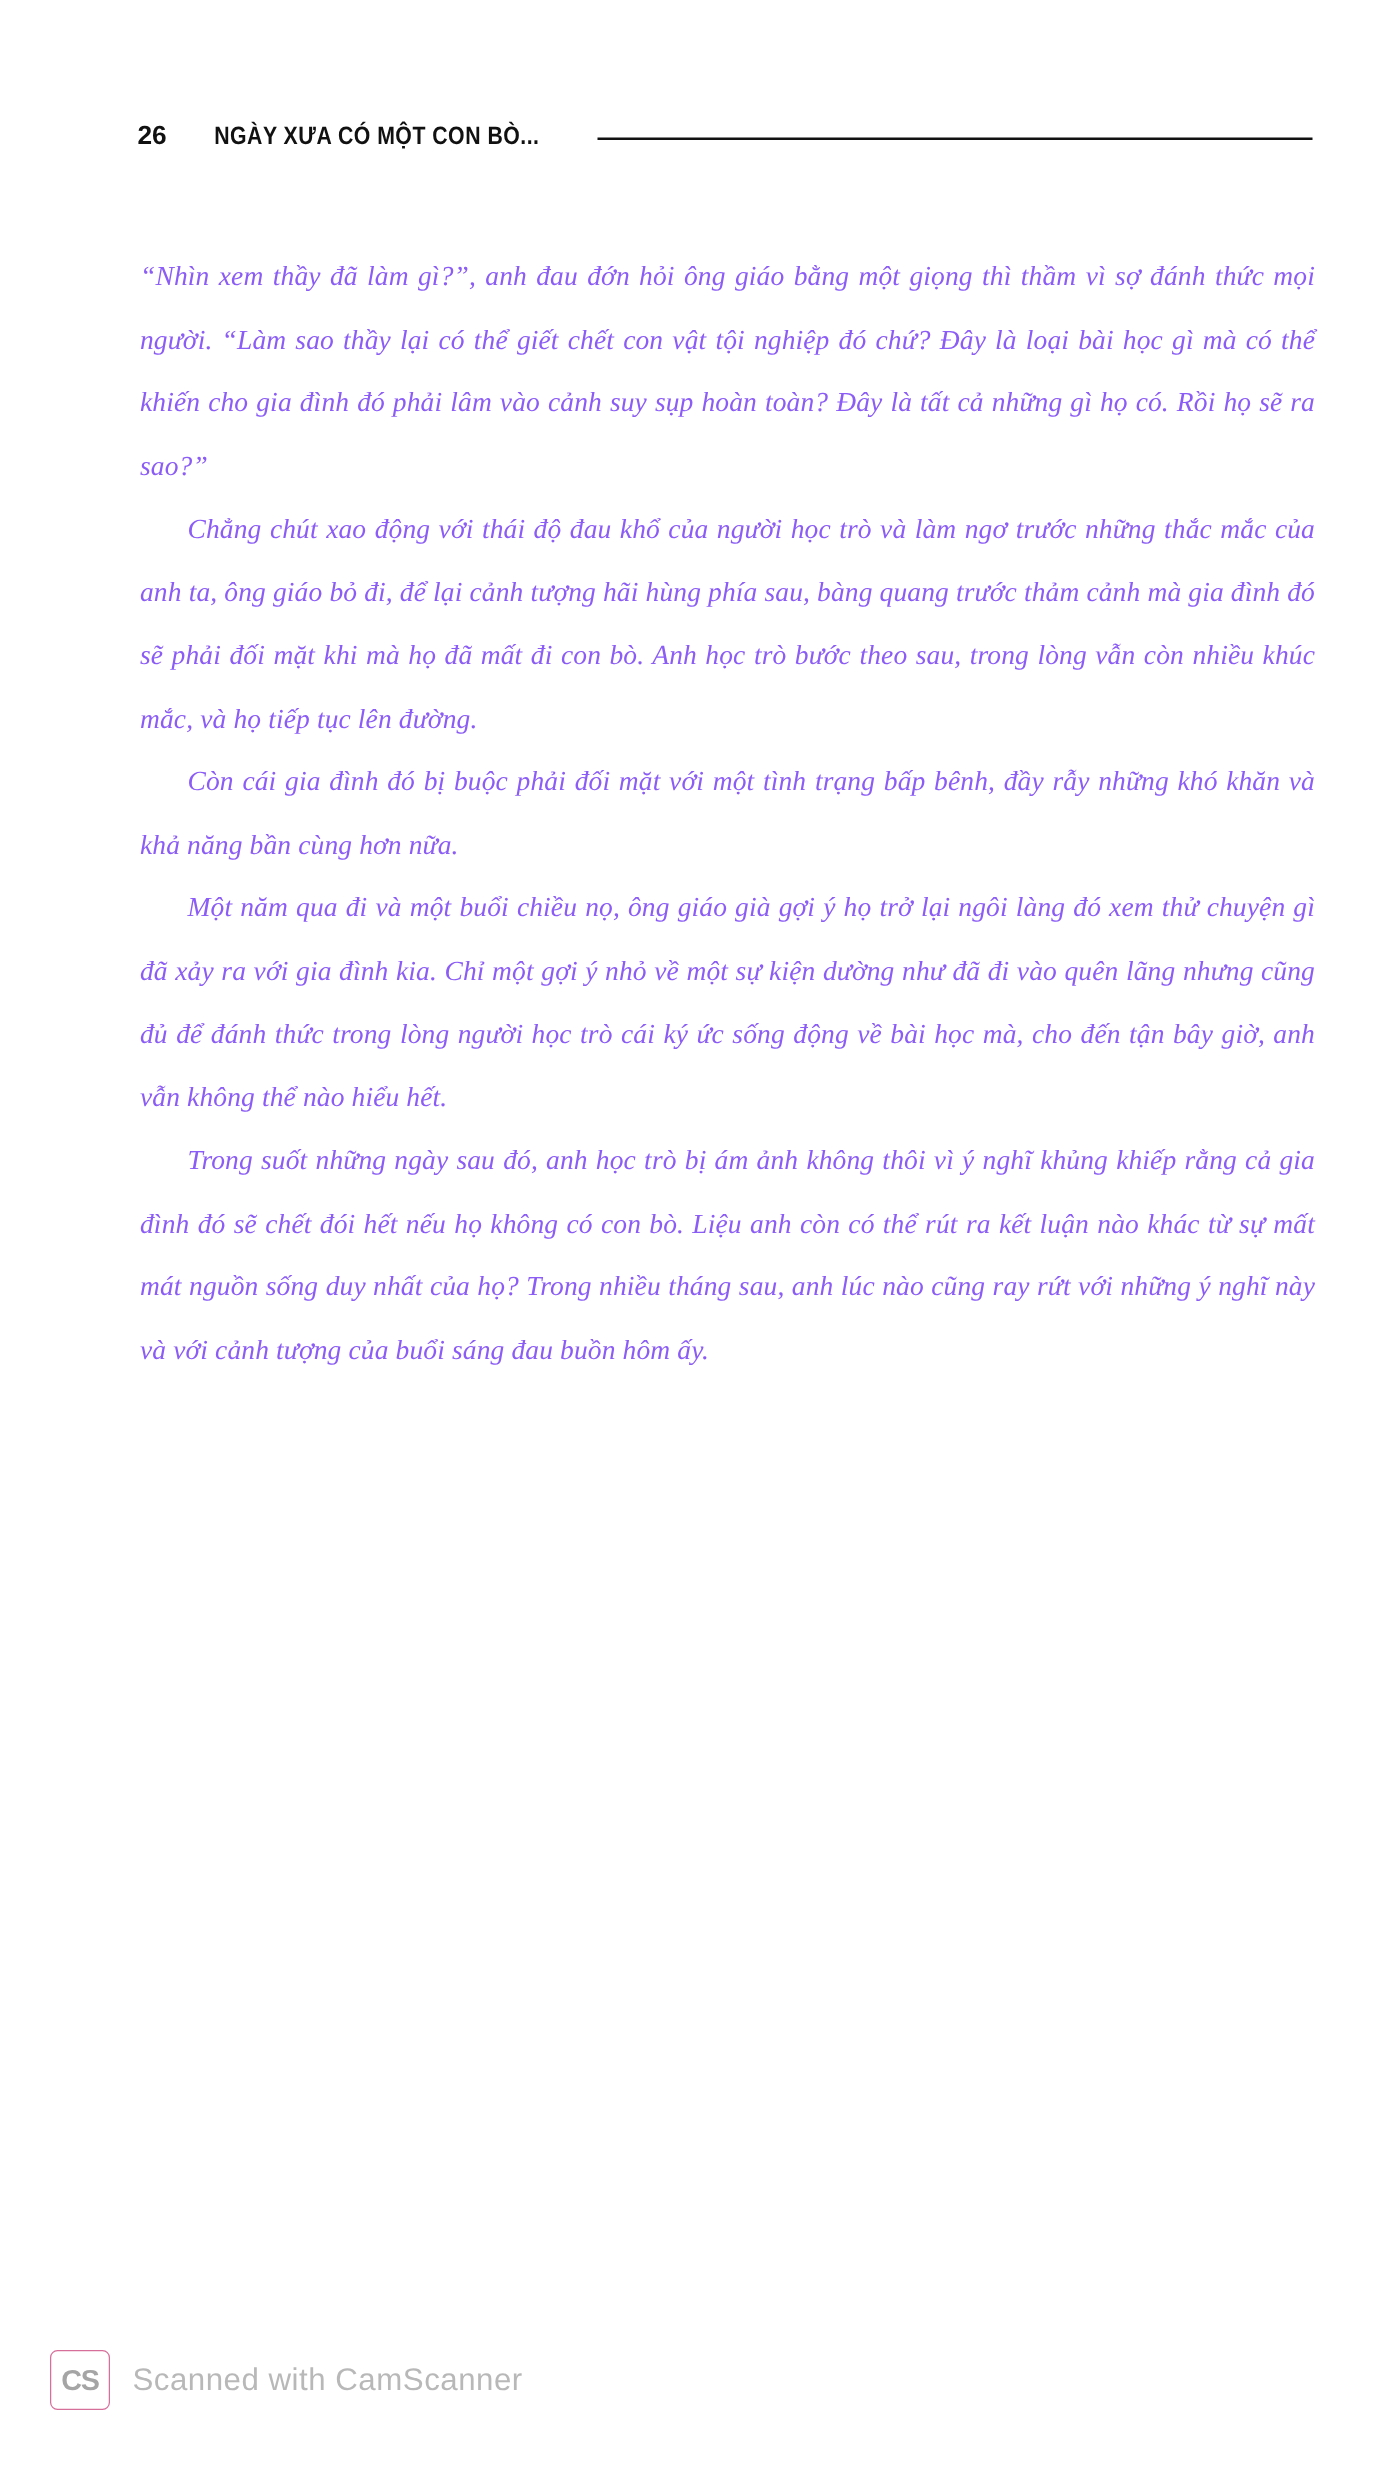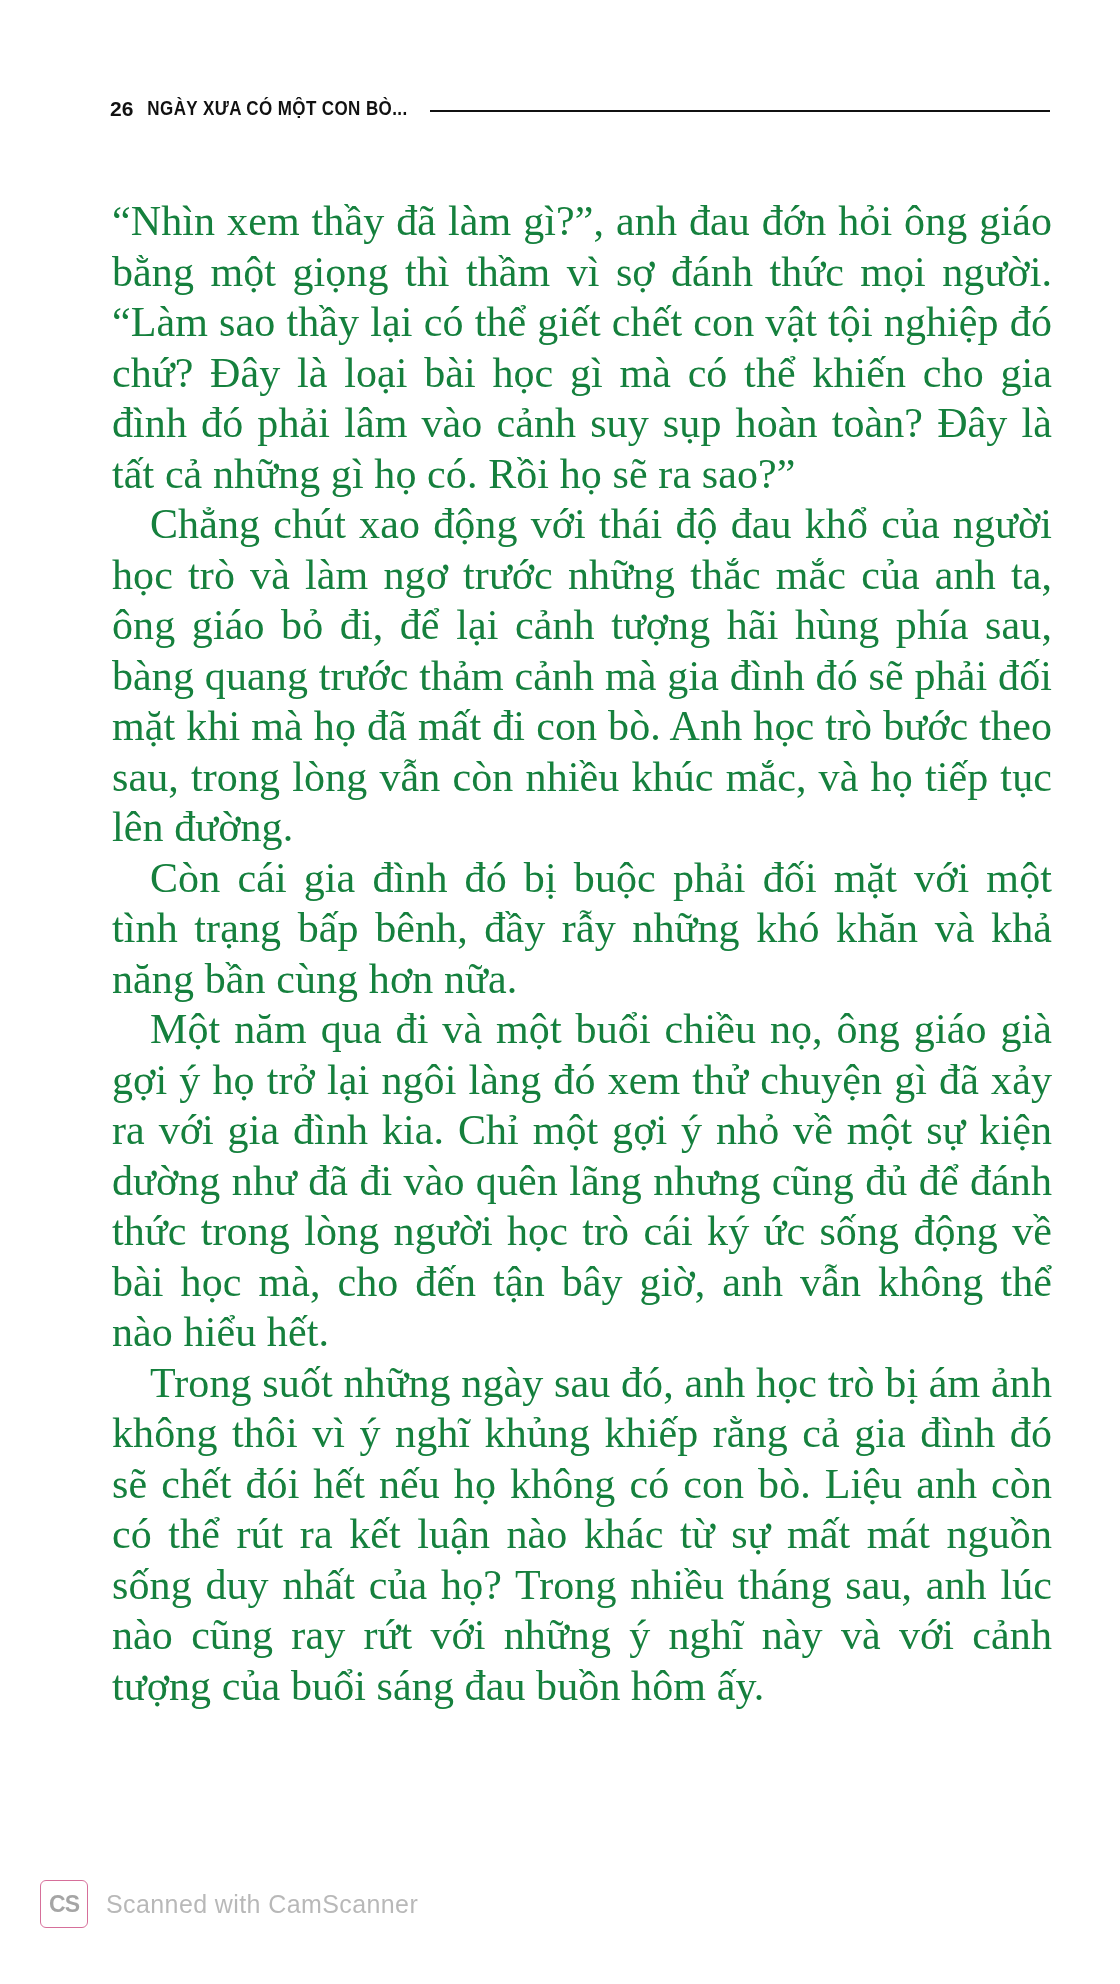--- a/index.html
+++ b/index.html
@@ -25,20 +25,21 @@
 
   
   .runhead {
     position: absolute;
     left: 110px;
     top: 92px;
     width: 940px;
     height: 34px;
     display: flex;
     align-items: center;
+    gap: 24px;
   }
   .runhead-page {
     font-family: "Liberation Sans", sans-serif;
     font-weight: bold;
     font-size: 21px;
     letter-spacing: 0px;
     color: #111;
     margin-right: 14px;
   }
   .runhead-title {
@@ -61,26 +62,27 @@
 
   
   .textblock {
     position: absolute;
     left: 112px;
     top: 196px;
     width: 940px;
   }
   p.para {
     margin: 0;
-    font-size: 42px;
+    font-size: 22px;
     line-height: 50.5px;
-    color: #15803d;
+    color: #8b5cf6;
     text-align: justify;
     text-justify: inter-word;
     letter-spacing: 0.1px;
+    font-style: italic;
   }
   p.para.indent {
     text-indent: 38px;
   }
   p.para + p.para {
     margin-top: 0px;
   }
   
   .textblock {
     -webkit-font-smoothing: antialiased;

